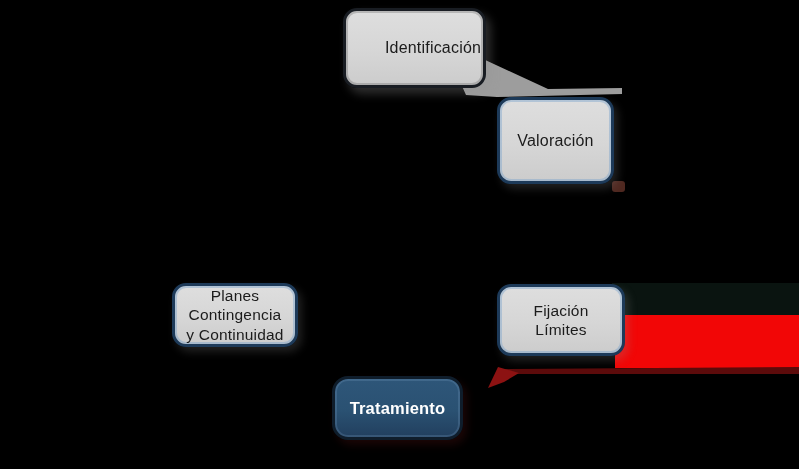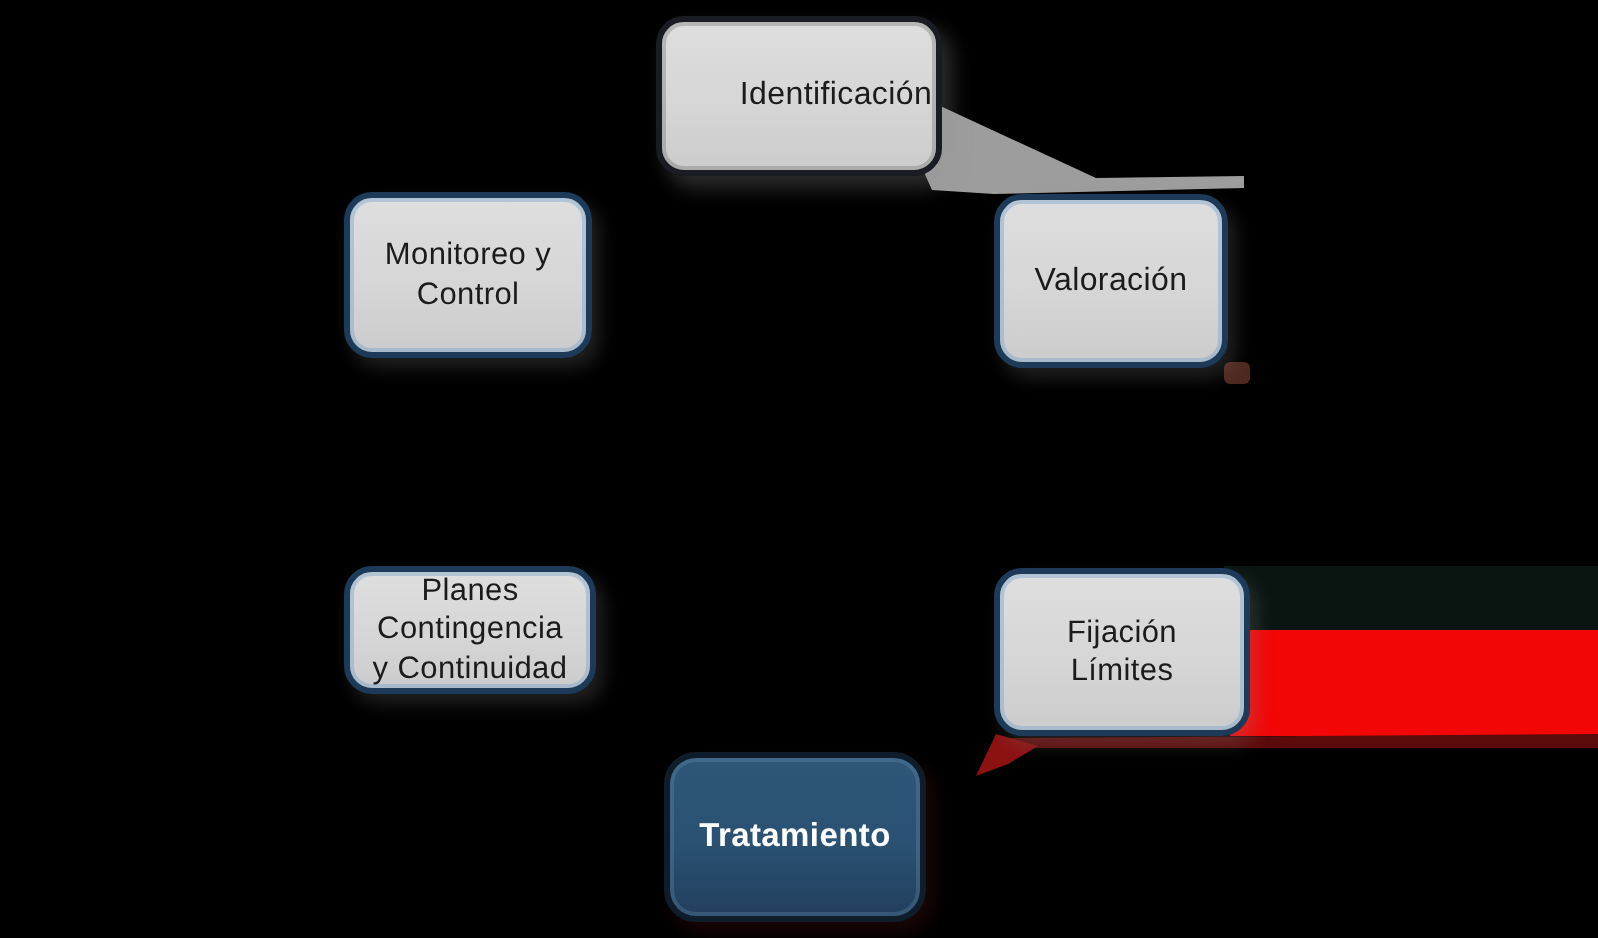--- a/index.html
+++ b/index.html
@@ -49,26 +49,26 @@
   .node.dark {
     background: linear-gradient(180deg, #2e5679 0%, #2a5172 55%, #223f5e 100%);
     border: 3px solid #0f1d2b;
     border-radius: 16px;
     color: #ffffff;
     font-weight: bold;
     font-size: 16.5px;
     box-shadow: inset 0 0 0 2px rgba(130, 170, 205, 0.22),
                 4px 5px 9px rgba(90, 20, 20, 0.30);
   }
-  #node-identificacion { left: 328px; top: 8px;   width: 143px; height: 80px; padding-left: 37px; }
+  #node-identificacion { left: 343px; top: 8px;   width: 143px; height: 80px; padding-left: 37px; }
   #node-monitoreo      { left: 172px; top: 96px;  width: 124px; height: 83px; }
   #node-valoracion     { left: 497px; top: 97px;  width: 117px; height: 87px; font-size: 16px; }
   #node-planes         { left: 172px; top: 283px; width: 126px; height: 64px; }
-  #node-fijacion       { left: 497px; top: 284px; width: 128px; height: 84px; }
-  #node-tratamiento    { left: 332px; top: 376px; width: 131px; height: 85px; }
+  #node-fijacion       { left: 497px; top: 284px; width: 128px; height: 72px; }
+  #node-tratamiento    { left: 332px; top: 376px; width: 131px; height: 64px; }
 </style>
 </head>
 <body>
 
 <div class="canvas">
 
   <svg class="arrows-layer" viewBox="0 0 799 469" xmlns="http://www.w3.org/2000/svg">
 
     <polygon points="612,283 799,283 799,315 612,315" fill="#0a1410"></polygon>
 
@@ -99,18 +99,14 @@
   <div class="node dark" id="node-tratamiento">
     <span>Tratamiento</span>
   </div>
 
   <div class="node light" id="node-planes">
     <span>Planes
 Contingencia
 y Continuidad</span>
   </div>
 
-  <div class="node light" id="node-monitoreo">
-    <span>Monitoreo y
-Control</span>
-  </div>
 
 </div>
 
 </body></html>

